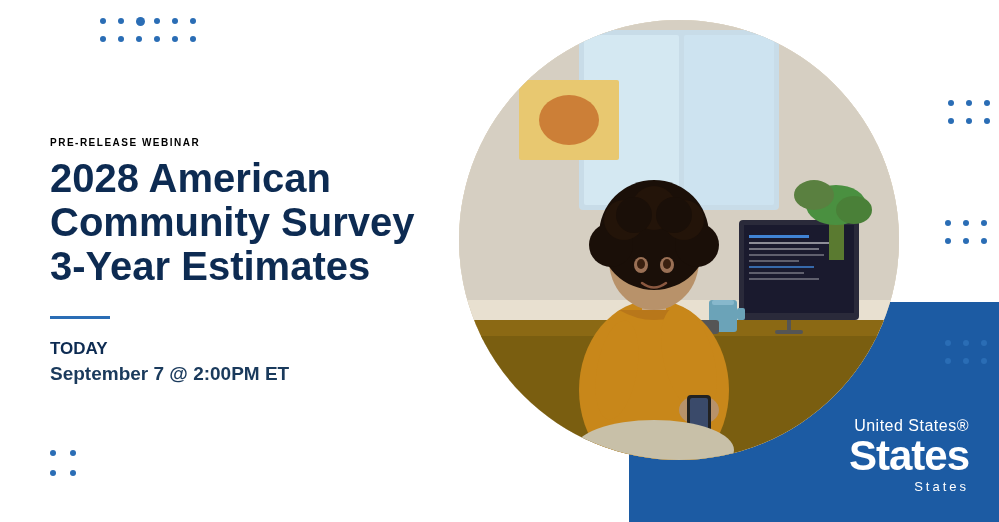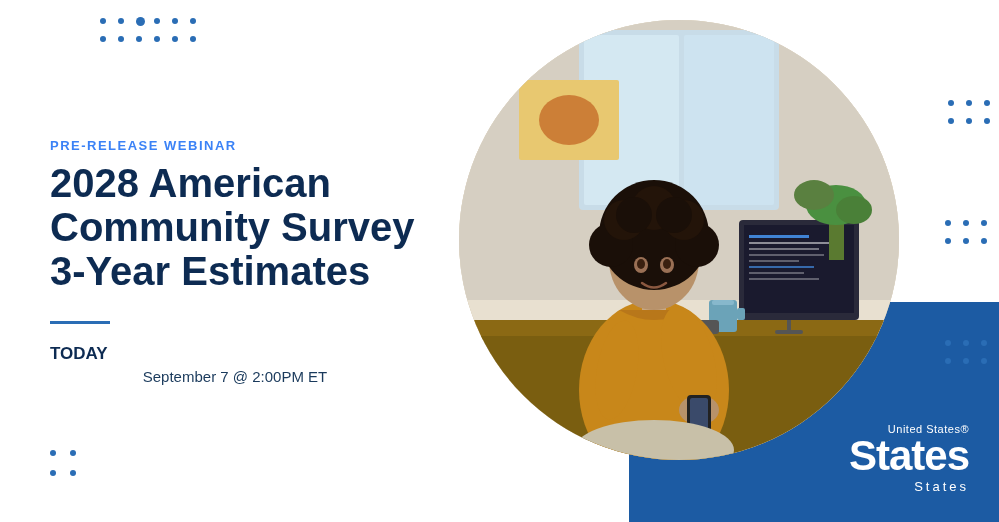--- a/index.html
+++ b/index.html
@@ -23,23 +23,23 @@
 
     
     .left-panel {
       width: 460px;
       padding: 50px 40px 50px 50px;
       position: relative;
       z-index: 2;
     }
 
     .pre-release-label {
-      font-size: 13px;
+      font-size: 10px;
       font-weight: 600;
-      color: #3b82f6;
+      color: #000000;
       letter-spacing: 1.5px;
       text-transform: uppercase;
       margin-bottom: 8px;
     }
 
     .main-title {
       font-size: 40px;
       font-weight: 800;
       color: #0d2b52;
       line-height: 1.1;
@@ -54,24 +54,23 @@
     }
 
     .date-label {
       font-size: 17px;
       font-weight: 700;
       color: #0d2b52;
       margin-bottom: 4px;
     }
 
     .date-value {
-      font-size: 15px;
-      font-weight: 400;
+      font-size: 19px;
+      font-weight: 700;
       color: #1a3a5c;
-      text-align: center;
     }
 
     
     .dots-top {
       position: absolute;
       top: 18px;
       left: 100px;
       display: grid;
       grid-template-columns: repeat(6, 10px);
       grid-template-rows: repeat(2, 10px);
@@ -135,25 +134,25 @@
     
     .census-logo {
       position: absolute;
       bottom: 28px;
       right: 30px;
       z-index: 3;
       text-align: right;
     }
 
     .census-logo .united-states {
-      font-size: 11px;
+      font-size: 16px;
       color: #ffffff;
       font-weight: 400;
       letter-spacing: 0.5px;
-      text-align: right;
+      text-align: center;
       margin-left: 28px;
     }
 
     .census-logo .census-text {
       font-size: 42px;
       font-weight: 900;
       color: #ffffff;
       line-height: 1;
       letter-spacing: -1px;
     }

